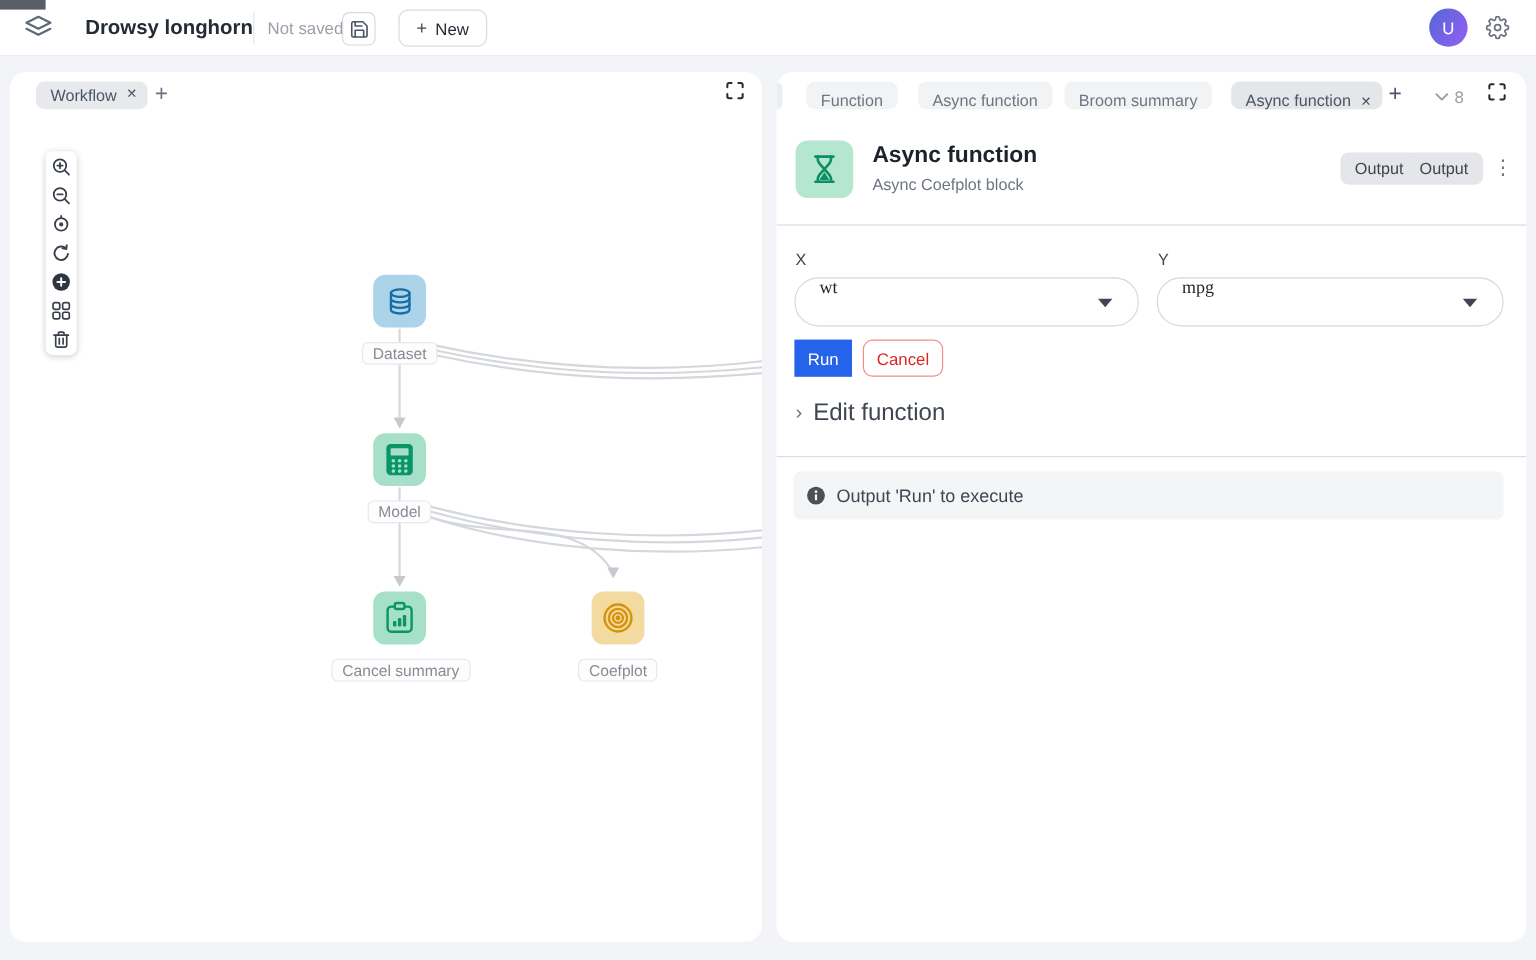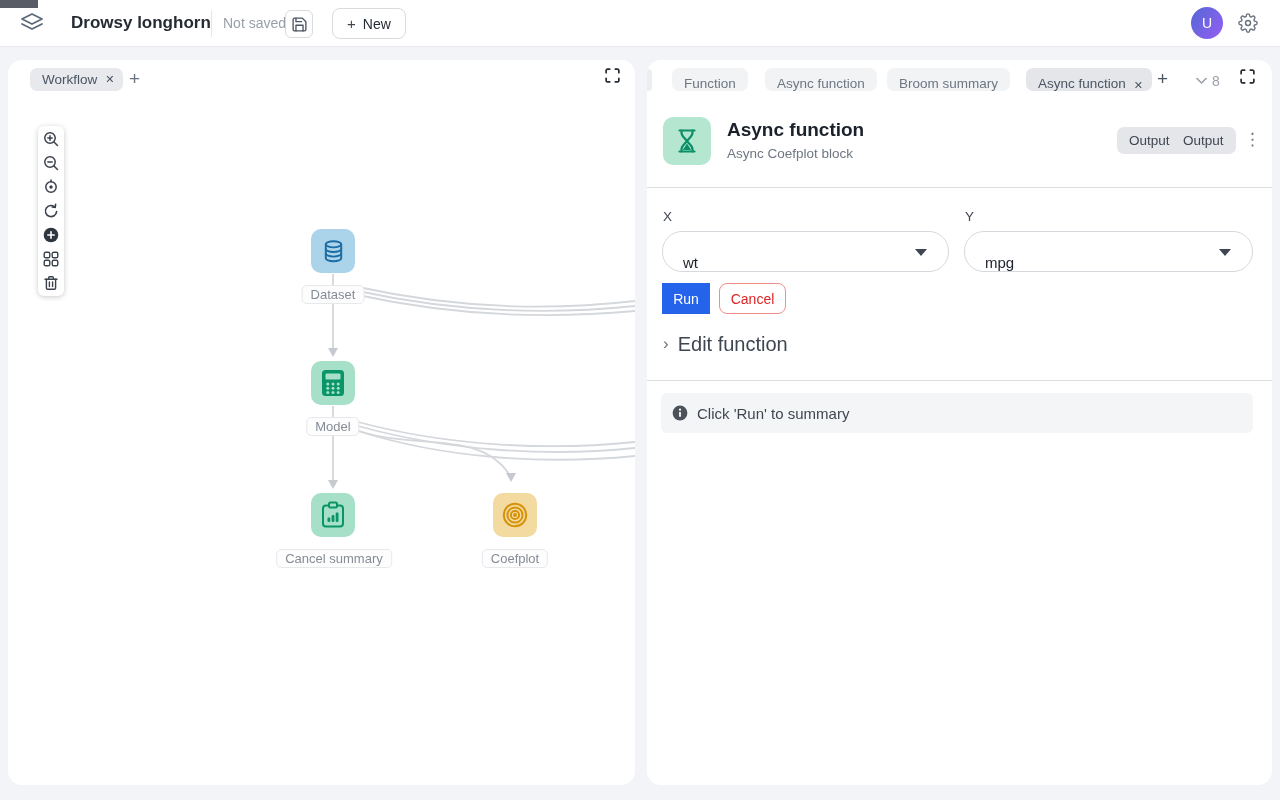--- a/index.html
+++ b/index.html
@@ -67,21 +67,21 @@
   .btn-output { left:524px; }
   .kebab { position:absolute; left:597px; top:69px; font-size:17px; color:#6e7682; cursor:pointer; letter-spacing:0; }
 
   .i-divider { position:absolute; left:0; width:625px; height:1px; background:#dcdde1; }
   .div-1 { top:127px; }
   .div-2 { top:320px; }
 
   .field-label { position:absolute; font-size:13.5px; color:#3f4651; }
   .fl-x { left:16px; top:149px; }
   .fl-y { left:318px; top:149px; }
-  .select { position:absolute; top:171px; height:41px; background:#fff; border:1px solid #d6d8dd; border-radius:20px; display:flex; align-items:flex-end; padding-left:20px; font-size:15px; color:#1c222b; cursor:pointer; }
+  .select { position:absolute; top:171px; height:41px; background:#fff; border:1px solid #d6d8dd; border-radius:20px; display:flex; align-items:flex-start; padding-left:20px; font-size:15px; color:#1c222b; cursor:pointer;font-family:Liberation Serif, serif; }
   .sel-x { left:15px; width:287px; }
   .sel-y { left:317px; width:289px; }
   .caret { position:absolute; right:21px; top:17px; width:0; height:0; border-left:6px solid transparent; border-right:6px solid transparent; border-top:7px solid #3f4651; }
 
   .run-btn { position:absolute; left:15px; top:223px; width:48px; height:31px; background:#2563eb; color:#fff; border:none; border-radius:0; font-size:14px; font-family:inherit; cursor:pointer; }
   .cancel-btn { position:absolute; left:72px; top:223px; width:67px; height:31px; background:#fff; color:#dc2626; border:1px solid #ef8f8a; border-radius:8px; font-size:14px; font-family:inherit; cursor:pointer; }
 
   .edit-link { position:absolute; left:16px; top:273px; display:flex; align-items:center; gap:9px; cursor:pointer; }
   .edit-chevron { font-size:17px; color:#6e7682; line-height:1; margin-top:-2px; }
   .edit-text { font-size:20px; color:#3f4651; }
@@ -319,15 +319,15 @@
   </div>
 
   <div class="i-divider div-2"></div>
 
   <div class="info-box">
     <svg width="16" height="16" viewBox="0 0 16 16">
       <circle cx="8" cy="8" r="7.4" fill="#4a5159"></circle>
       <circle cx="8" cy="4.7" r="1.1" fill="#fff"></circle>
       <rect x="7.1" y="6.8" width="1.8" height="5.2" rx="0.9" fill="#fff"></rect>
     </svg>
-    <span class="info-text">Click 'Run' to summary</span>
+    <span class="info-text">Output 'Run' to execute</span>
   </div>
 </div>
 
 </body></html>

